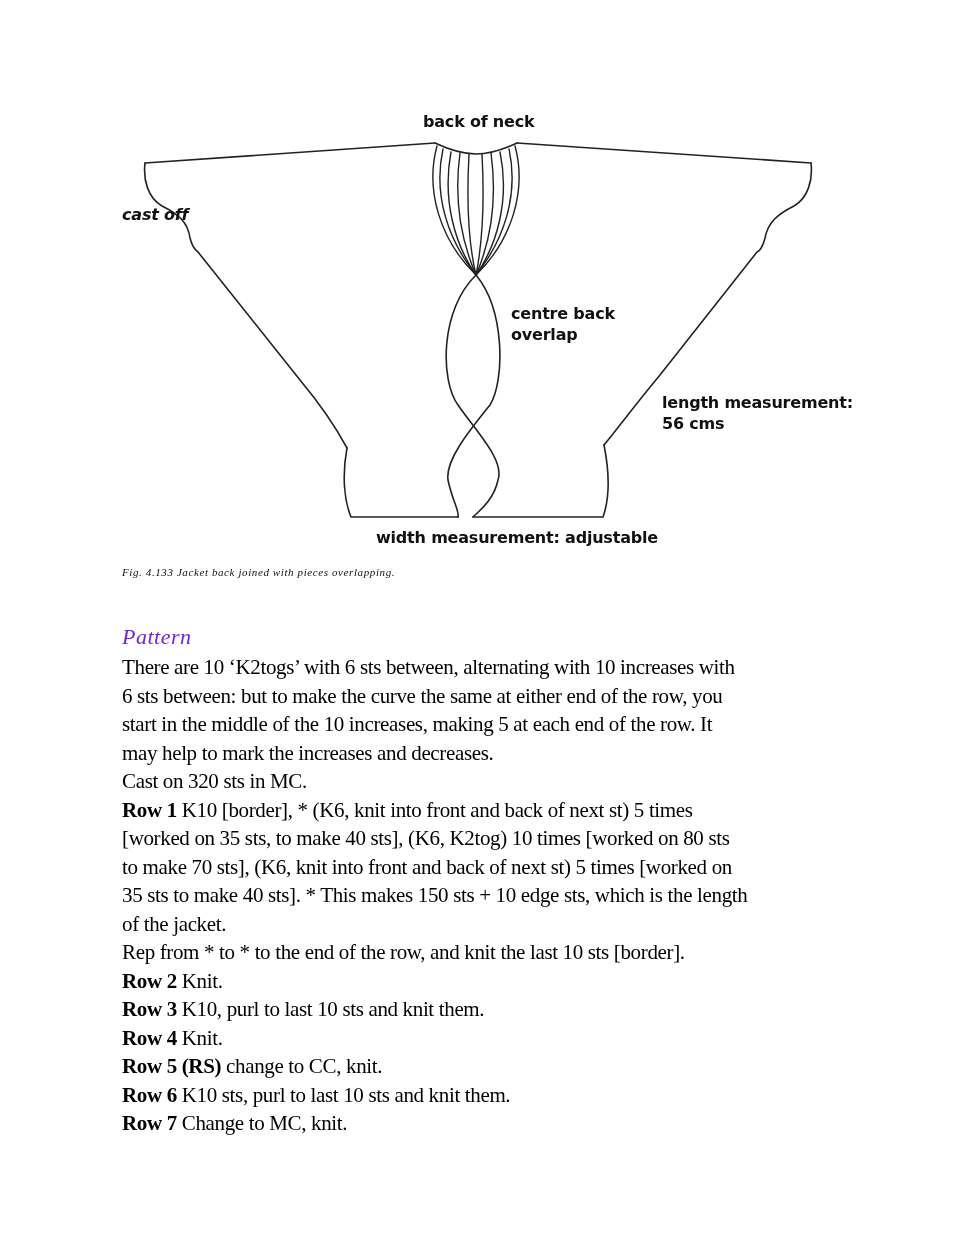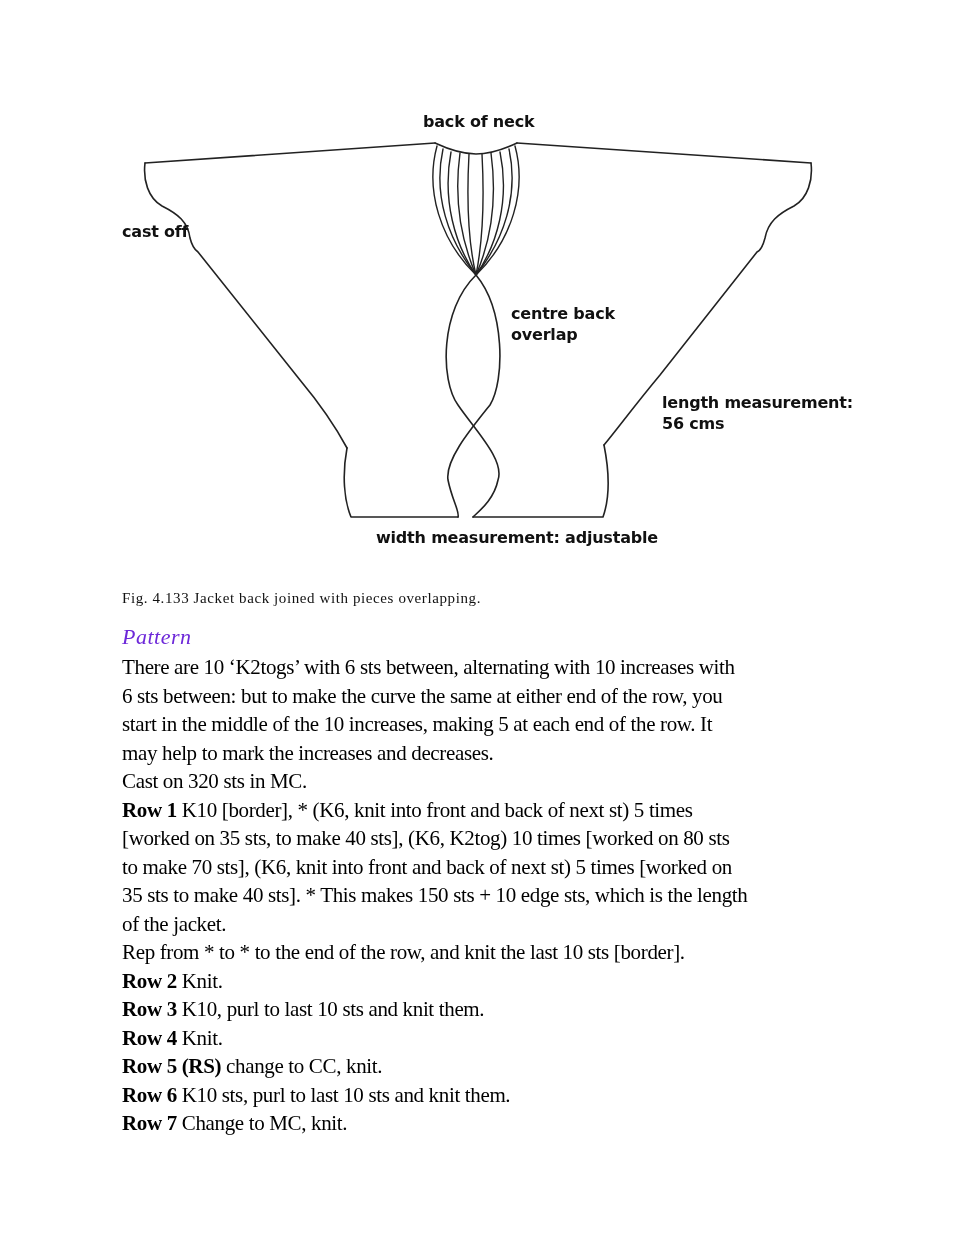--- a/index.html
+++ b/index.html
@@ -12,24 +12,24 @@
       font-size: 16px;
       font-weight: bold;
       line-height: 21px;
       color: #111;
       white-space: nowrap;
       letter-spacing: -0.2px;
     }
     .caption {
       position: absolute; left: 122px; top: 566px;
       font-family: "Liberation Serif", serif;
-      font-size: 15px;
+      font-style: italic;
+      font-size: 11px;
       letter-spacing: 0.6px;
       color: #111;
-      margin-top: 24px;
     }
     .section-heading {
       position: absolute; left: 122px; top: 624px;
       font-family: "Liberation Serif", serif;
       font-style: italic;
       font-size: 22px;
       letter-spacing: 0.5px;
       color: #6d28d9;
     }
     .body-text {
@@ -74,21 +74,21 @@
       <path d="M469,154 C466,210 470,250 476,275"></path>
       <path d="M482,154 C485,210 481,250 476,275"></path>
       <path d="M491,153 C498,205 489,245 476,275"></path>
       <path d="M500,152 C510,200 497,245 476,275"></path>
       <path d="M509,149 C519,195 504,240 476,275"></path>
       <path d="M515,146 C527,190 512,240 476,275"></path>
     </g>
   </svg>
 
   <div class="diag-label" style="left:423px; top:111px;">back of neck</div>
-  <div class="diag-label" style="left:122px; top:221px;">cast off</div>
+  <div class="diag-label" style="left:122px; top:204px;font-style:italic;">cast off</div>
   <div class="diag-label" style="left:511px; top:303px;">
     <div>centre back</div>
     <div>overlap</div>
   </div>
   <div class="diag-label" style="left:662px; top:392px;">
     <div>length measurement:</div>
     <div>56 cms</div>
   </div>
   <div class="diag-label" style="left:340px; top:527px;margin-left:36px;">width measurement: adjustable</div>
 </div>

